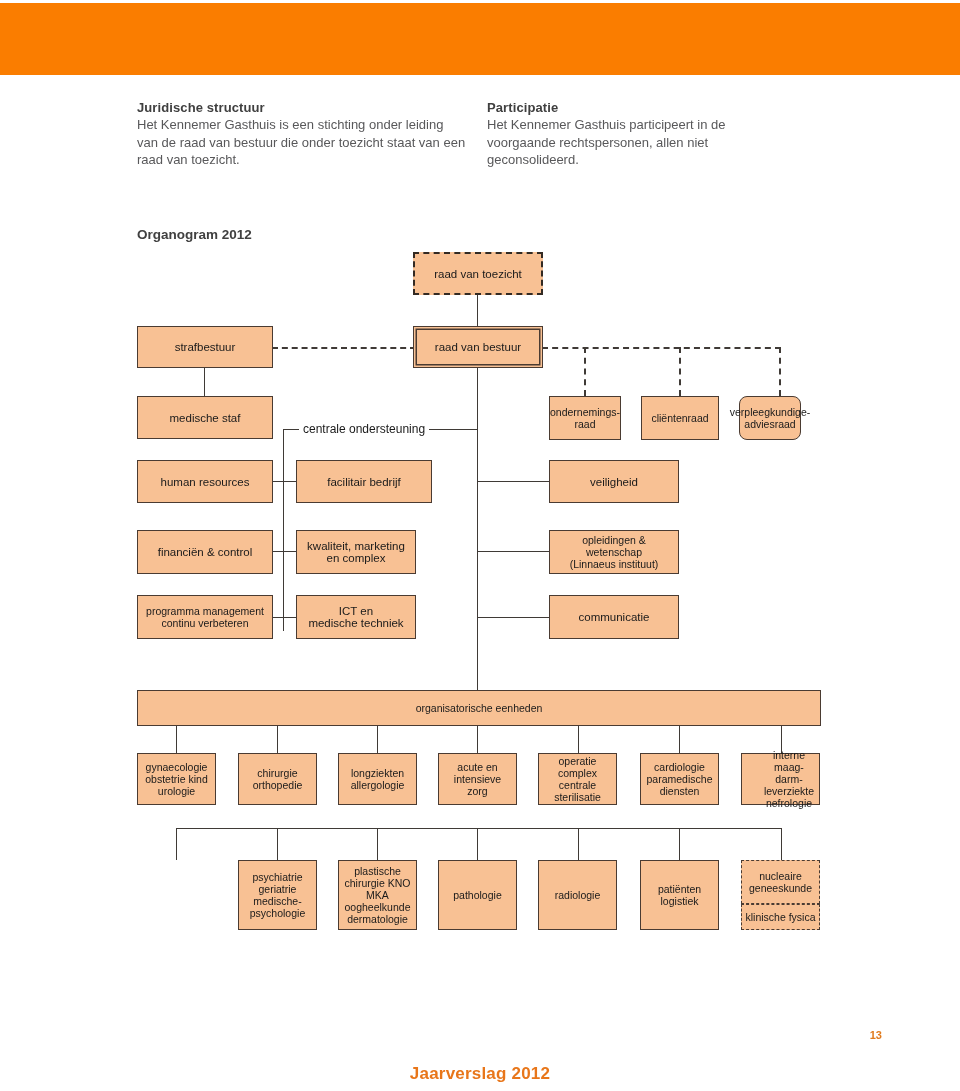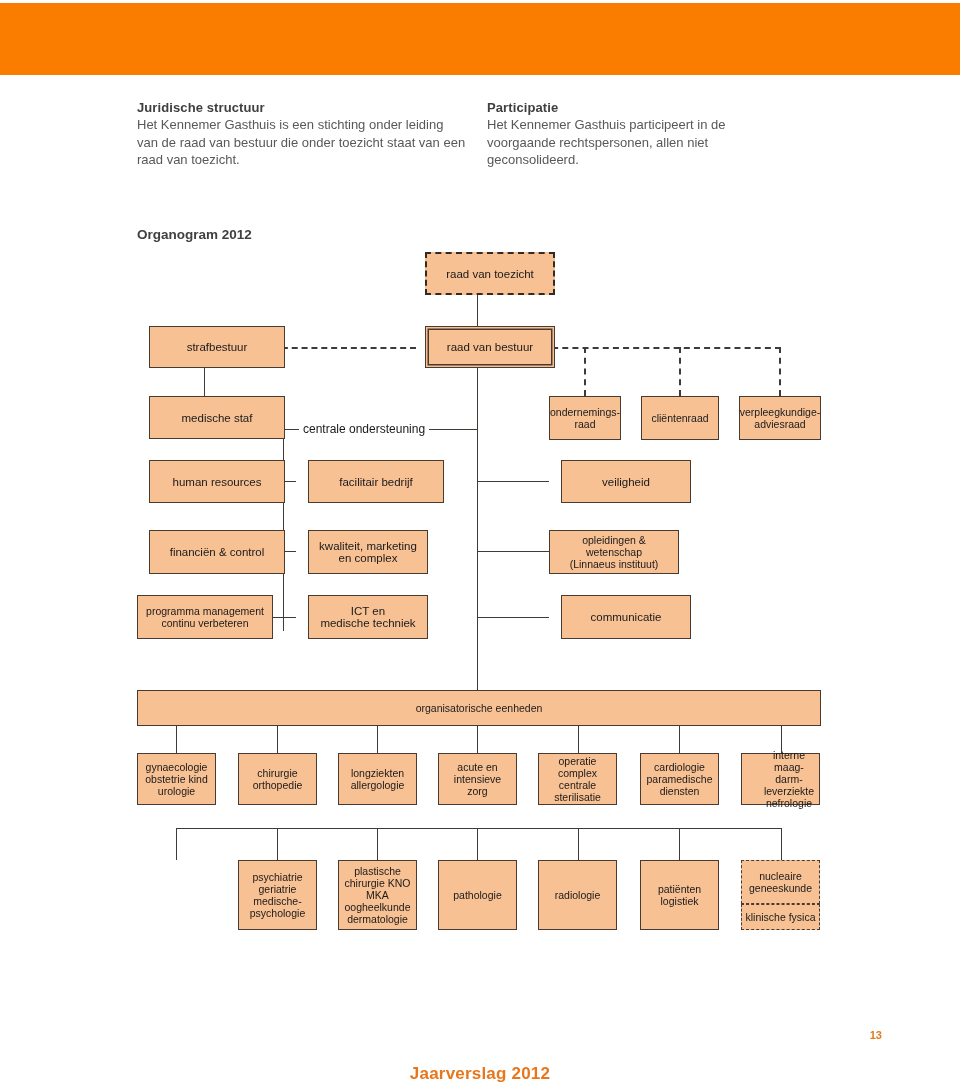--- a/index.html
+++ b/index.html
@@ -90,21 +90,21 @@
   .node.dashed {
     border: 2.5px dashed #332a23;
   }
   .node.dashed-thin {
     border: 1.5px dashed #4a3b32;
   }
   .node.double {
     border: 1.5px solid #4a3b32;
     box-shadow: inset 0 0 0 1.5px #f8c194, inset 0 0 0 3px #4a3b32;
   }
-  .node.bigger { font-size: 11.5px; margin-left: 12px; }
+  .node.bigger { font-size: 11.5px; }
   .node.band { font-size: 10.5px; }
 
   
   .line-label {
     position: absolute;
     font-size: 12px;
     color: #1a1a1a;
     background: #ffffff;
     padding: 0 4px;
     white-space: nowrap;
@@ -204,21 +204,21 @@
 
   <div class="node double bigger" style="left:413px; top:326px; width:130px; height:42px;">raad van bestuur</div>
 
   <div class="node bigger" style="left:137px; top:396px; width:136px; height:43px;">medische staf</div>
 
   <div class="line-label" style="left:299px; top:422px;">centrale ondersteuning</div>
 
   <div class="node" style="left: 549px; top: 396px; width: 72px; height: 44px; white-space: pre-line;">ondernemings-
 raad</div>
   <div class="node" style="left:641px; top:396px; width:78px; height:44px;">cliëntenraad</div>
-  <div class="node" style="left: 739px; top: 396px; width: 82px; height: 44px; white-space: pre-line;">verpleegkundige-
+  <div class="node" style="left: 739px; top: 396px; width: 62px; height: 44px; white-space: pre-line; border-radius: 8px;">verpleegkundige-
 adviesraad</div>
 
   <div class="node bigger" style="left:137px; top:460px; width:136px; height:43px;">human resources</div>
   <div class="node bigger" style="left:296px; top:460px; width:136px; height:43px;">facilitair bedrijf</div>
   <div class="node bigger" style="left:549px; top:460px; width:130px; height:43px;">veiligheid</div>
 
   <div class="node bigger" style="left:137px; top:530px; width:136px; height:44px;">financiën &amp; control</div>
   <div class="node bigger" style="left: 296px; top: 530px; width: 120px; height: 44px; white-space: pre-line;">kwaliteit, marketing
 en complex</div>
   <div class="node" style="left: 549px; top: 530px; width: 130px; height: 44px; white-space: pre-line;">opleidingen &amp; wetenschap

